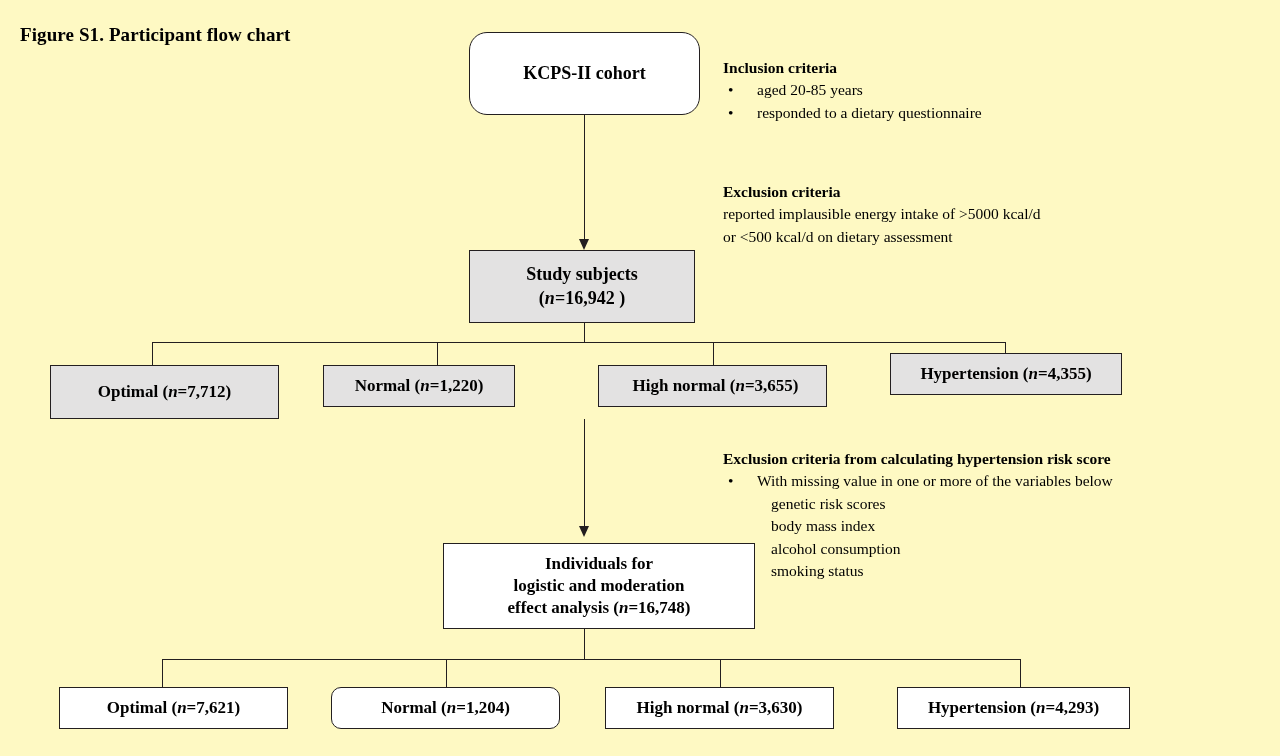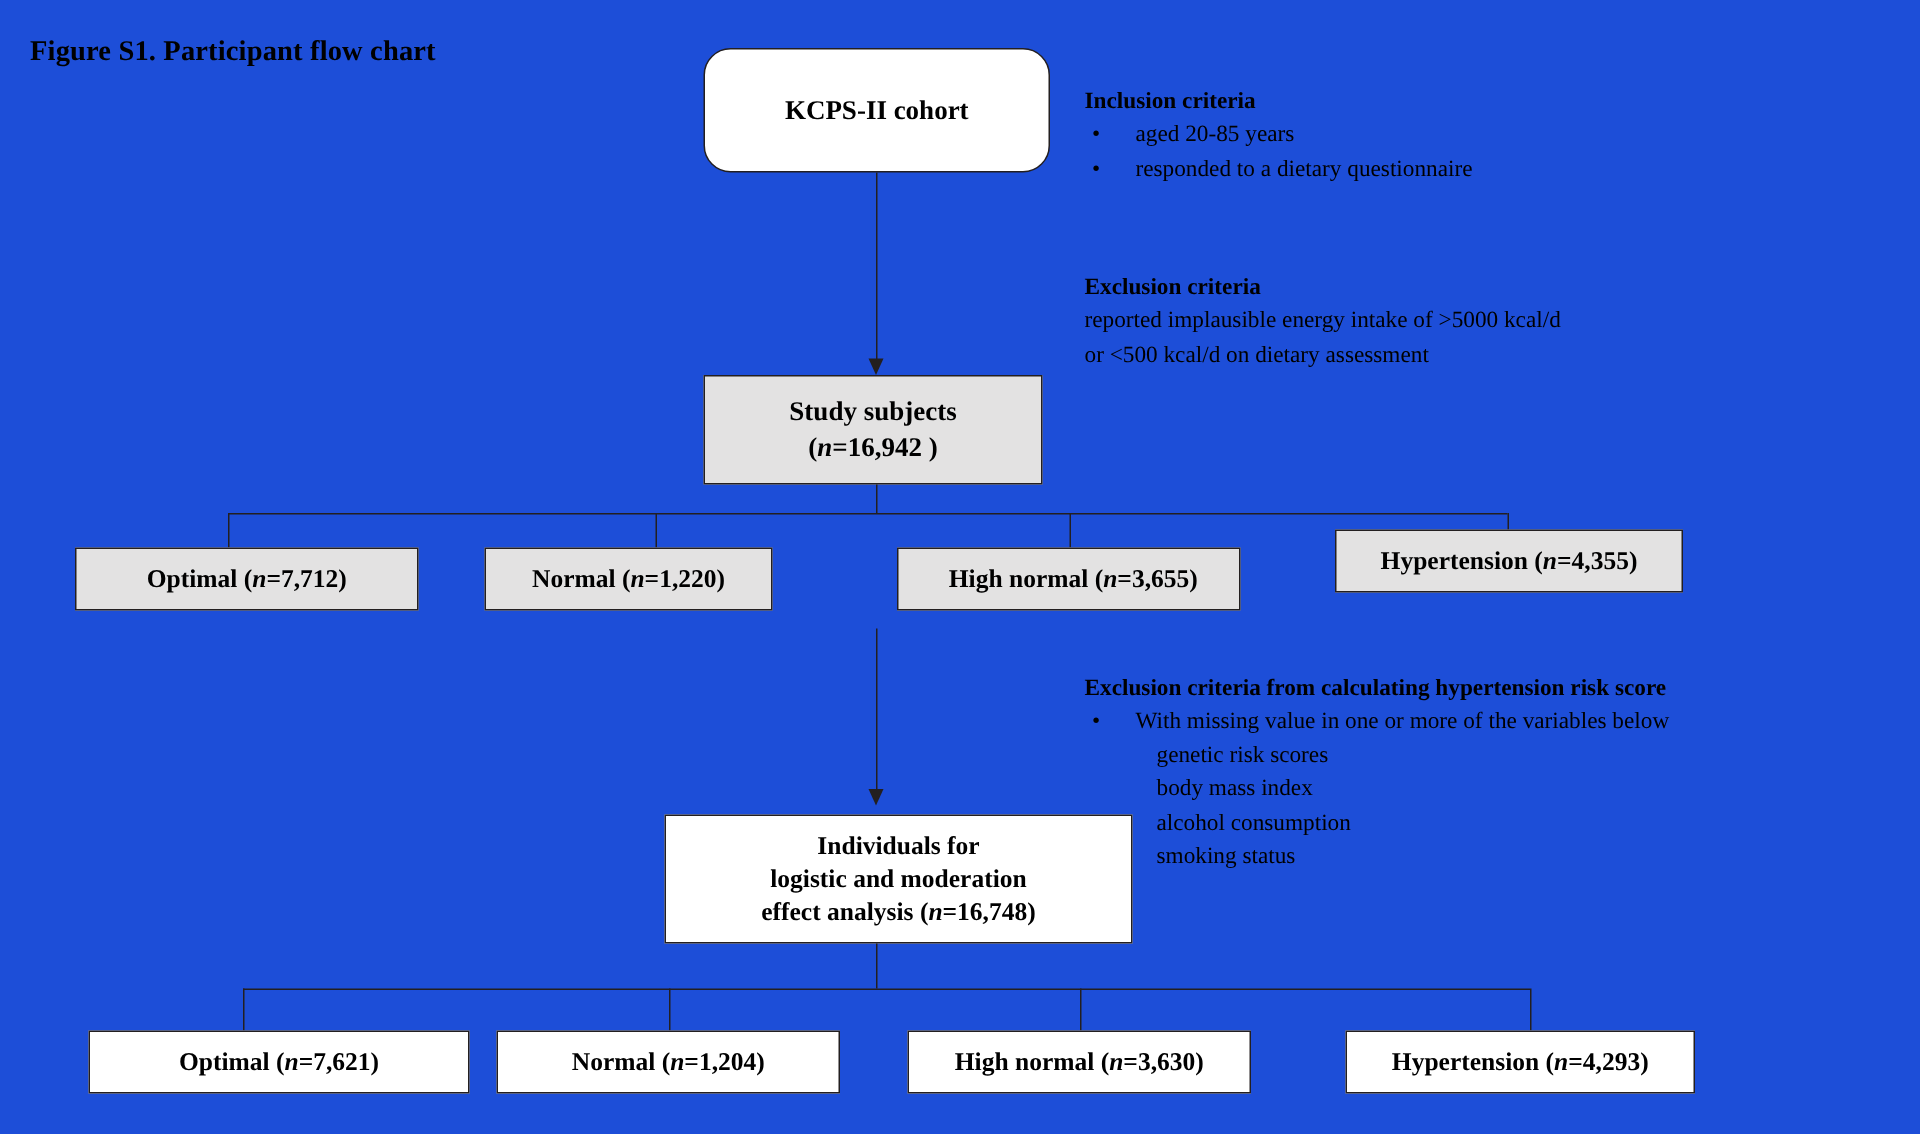--- a/index.html
+++ b/index.html
@@ -10,21 +10,21 @@
   }
   body {
     font-family: "Liberation Serif", "DejaVu Serif", serif;
     color: #000000;
     -webkit-font-smoothing: none;
   }
   #canvas {
     position: relative;
     width: 1280px;
     height: 756px;
-    background: #1d4ed8;
+    background: #fef9c3;
     overflow: hidden;
   }
 
   
   .fig-title {
     position: absolute;
     left: 20px;
     top: 24px;
     font-size: 19px;
     font-weight: bold;
@@ -141,21 +141,21 @@
     </span>
   </div>
 
   <div class="vline" style="left:584px; top:323px; height:19px;"></div>
   <div class="hline" style="left:152px; top:342px; width:853px;"></div>
   <div class="vline" style="left:152px; top:342px; height:23px;"></div>
   <div class="vline" style="left:437px; top:342px; height:23px;"></div>
   <div class="vline" style="left:713px; top:342px; height:23px;"></div>
   <div class="vline" style="left:1005px; top:342px; height:23px;"></div>
 
-  <div class="node shaded" style="left:50px; top:365px; width:229px; height:42px; font-size:17px;">
+  <div class="node shaded" style="left:50px; top:365px; width:229px; height:54px; font-size:17px;">
     <span class="lines">
         <span class="ln"><span>Optimal  (</span><span class="ital">n</span><span>=7,712)</span></span>
       </span>
   </div>
 
   <div class="node shaded" style="left:323px; top:365px; width:192px; height:42px; font-size:17px;">
     <span class="lines">
         <span class="ln"><span>Normal (</span><span class="ital">n</span><span>=1,220)</span></span>
       </span>
   </div>
@@ -195,27 +195,27 @@
     </span>
   </div>
 
   <div class="vline" style="left:584px; top:629px; height:30px;"></div>
   <div class="hline" style="left:162px; top:659px; width:858px;"></div>
   <div class="vline" style="left:162px; top:659px; height:28px;"></div>
   <div class="vline" style="left:446px; top:659px; height:28px;"></div>
   <div class="vline" style="left:720px; top:659px; height:28px;"></div>
   <div class="vline" style="left:1020px; top:659px; height:28px;"></div>
 
-  <div class="node" style="left:59px; top:687px; width:254px; height:42px; font-size:17px;">
+  <div class="node" style="left:59px; top:687px; width:229px; height:42px; font-size:17px;">
     <span class="lines">
         <span class="ln"><span>Optimal  (</span><span class="ital">n</span><span>=7,621)</span></span>
       </span>
   </div>
 
-  <div class="node" style="left:331px; top:687px; width:229px; height:42px; font-size:17px;">
+  <div class="node" style="left:331px; top:687px; width:229px; height:42px; font-size:17px;border-radius:10px;">
     <span class="lines">
         <span class="ln"><span>Normal (</span><span class="ital">n</span><span>=1,204)</span></span>
       </span>
   </div>
 
   <div class="node" style="left:605px; top:687px; width:229px; height:42px; font-size:17px;">
     <span class="lines">
         <span class="ln"><span>High normal  (</span><span class="ital">n</span><span>=3,630)</span></span>
       </span>
   </div>

